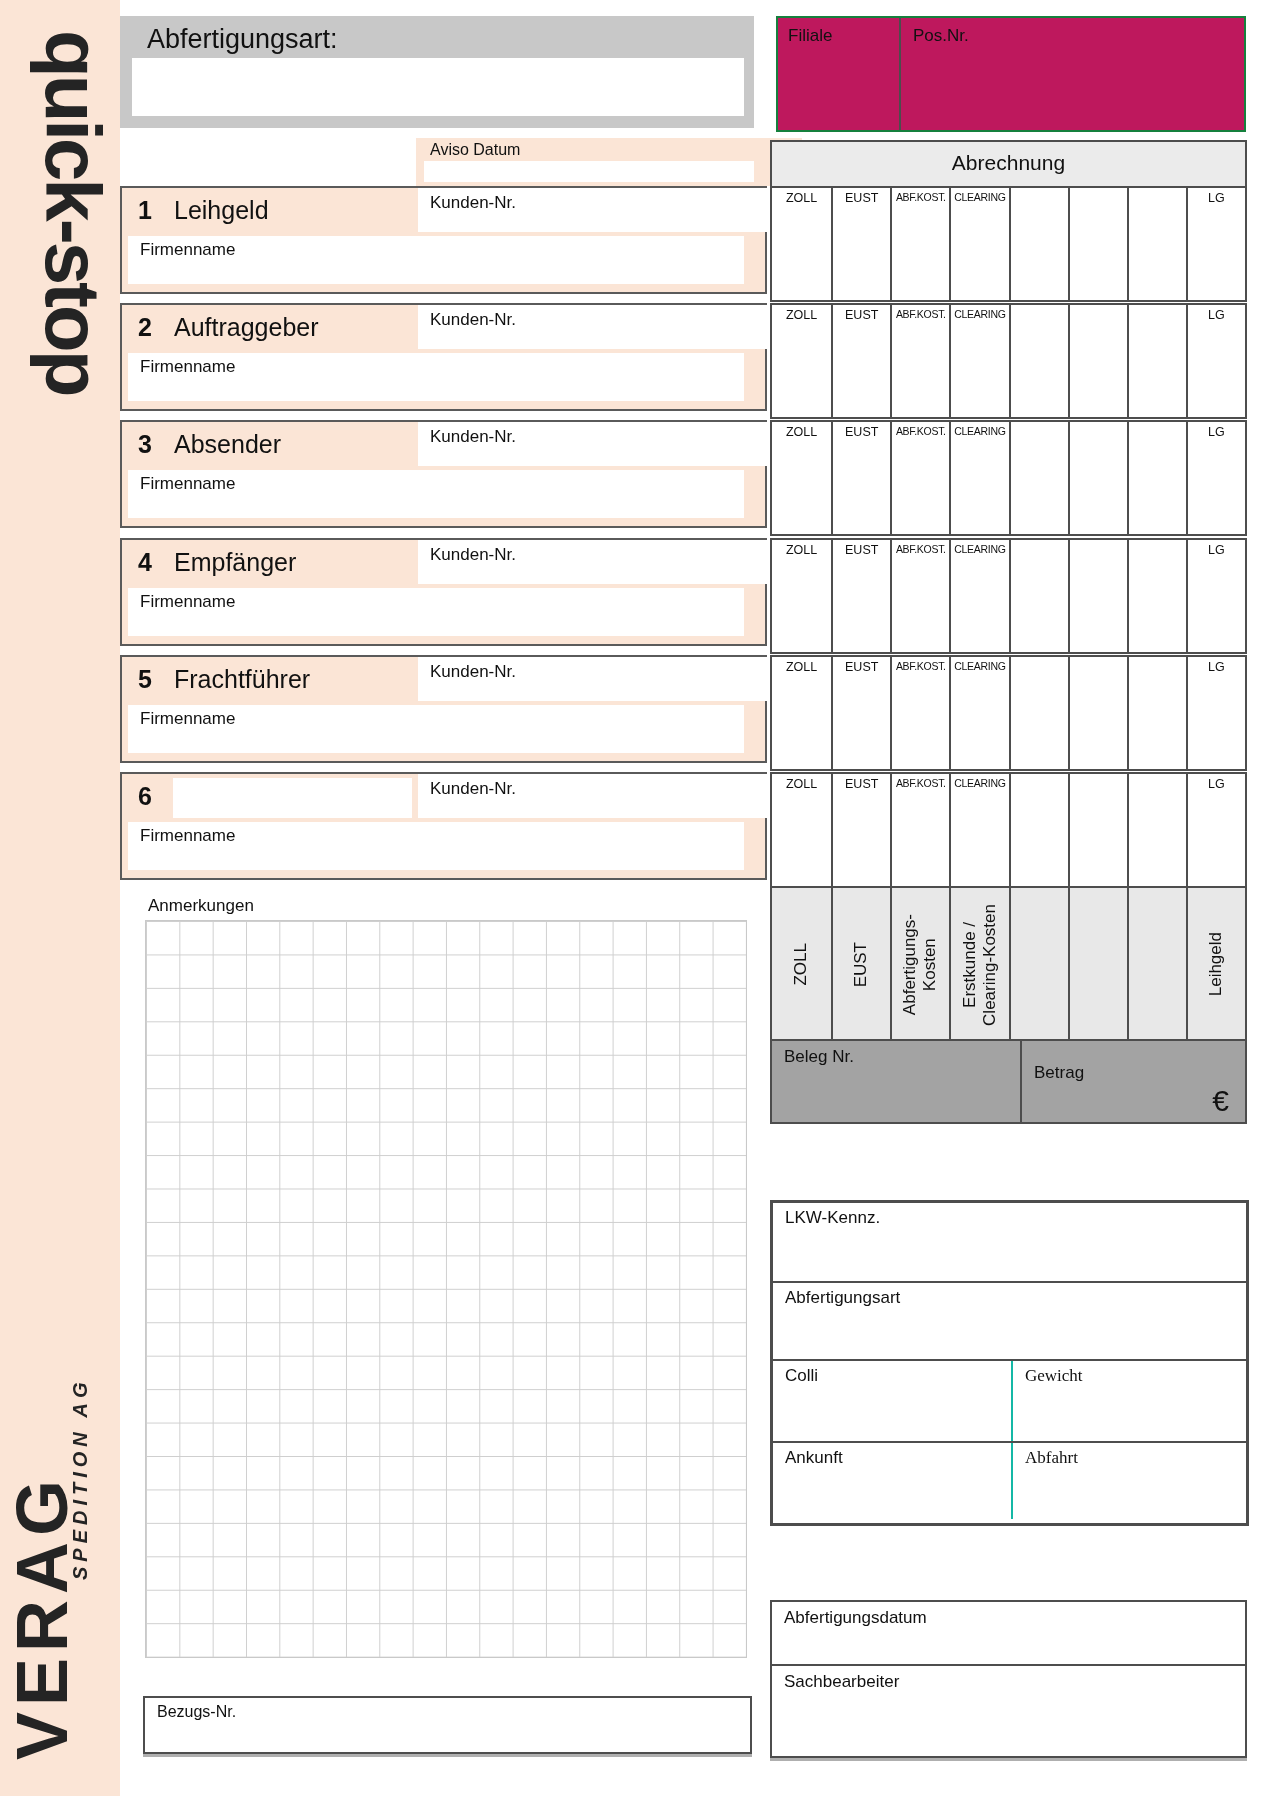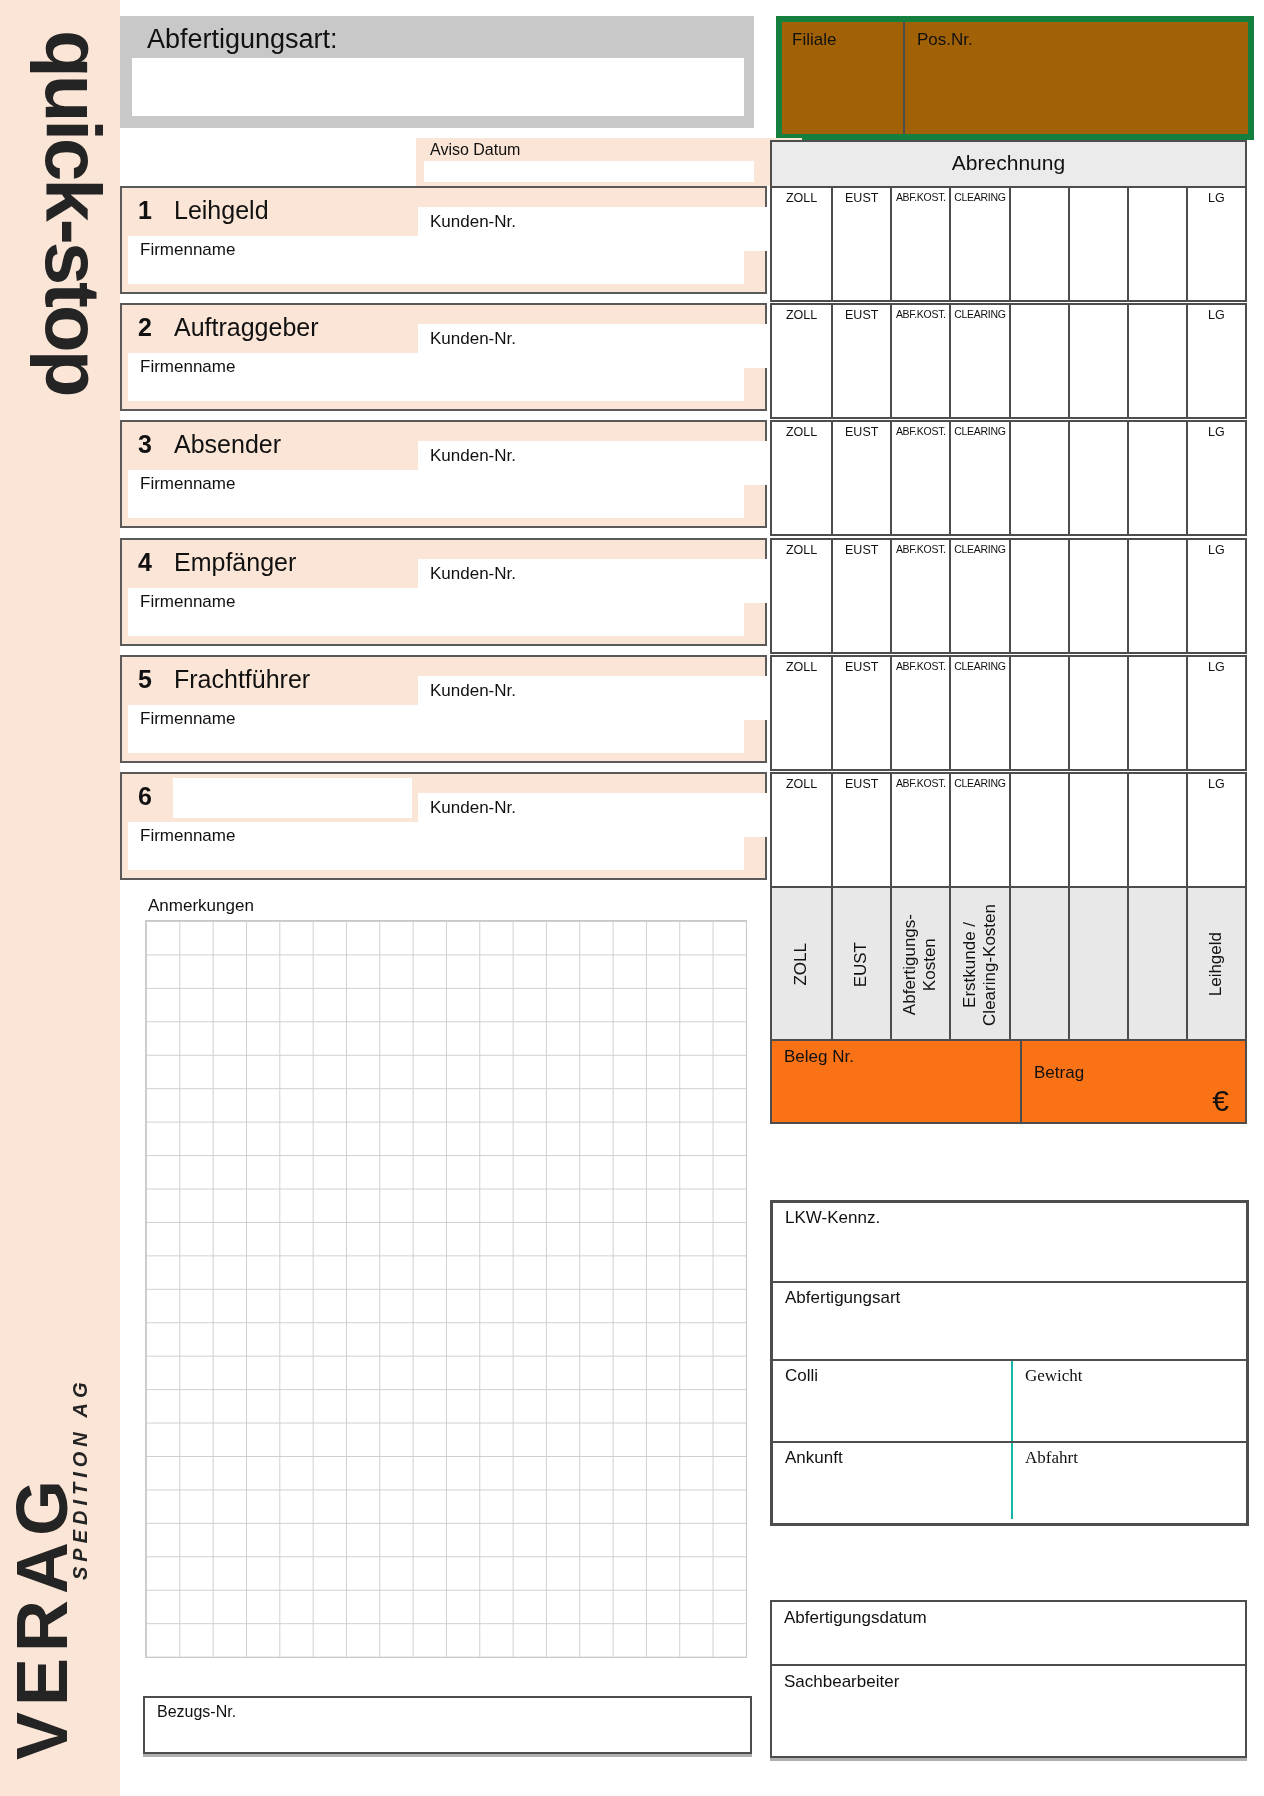--- a/index.html
+++ b/index.html
@@ -17,35 +17,35 @@
          letter-spacing:6px;color:#242424;line-height:1.0;}
   #verag-sub{left:70px;top:1370px;height:210px;width:26px;font-size:20px;font-weight:bold;
              font-style:italic;letter-spacing:5px;color:#242424;line-height:1.0;}
 
   
   #abfbox{left:120px;top:16px;width:634px;height:112px;background:#c8c8c8;}
   #abfbox .t{position:absolute;left:27px;top:8px;font-size:27px;}
   #abfbox .inp{position:absolute;left:12px;top:42px;width:612px;height:58px;background:#fff;}
 
   
-  #filiale-box{left:776px;top:16px;width:466px;height:112px;border:6px solid #15803d;
-               background:#a16207;display:flex;}
+  #filiale-box{left:776px;top:16px;width:466px;height:112px;border:2px solid #15803d;
+               background:#be185d;display:flex;}
   #filiale-box .c1{width:111px;border-right:2px solid #4d4d4d;padding:8px 0 0 10px;font-size:17px;}
   #filiale-box .c2{flex:1;padding:8px 0 0 12px;font-size:17px;}
 
   
   #aviso{left:416px;top:138px;width:386px;height:48px;background:#fbe5d6;}
   #aviso .t{position:absolute;left:14px;top:3px;font-size:16px;}
   #aviso .inp{position:absolute;left:8px;top:23px;width:330px;height:21px;background:#fff;}
 
   
   .section{left:120px;width:643px;height:104px;background:#fbe5d6;border:2px solid #5a5a5a;}
   .section .num{position:absolute;left:16px;top:8px;font-size:25px;font-weight:bold;}
   .section .ttl{position:absolute;left:52px;top:8px;font-size:25px;}
-  .section .kunden{position:absolute;left:296px;top:0;width:368px;height:44px;background:#fff;margin-top:19px;}
+  .section .kunden{position:absolute;left:296px;top:0;width:368px;height:44px;background:#fff;}
   .section .kunden .t{position:absolute;left:12px;top:5px;font-size:17px;}
   .section .firmen{position:absolute;left:6px;top:48px;width:616px;height:48px;background:#fff;}
   .section .firmen .t{position:absolute;left:12px;top:4px;font-size:17px;}
   .section .free{position:absolute;left:51px;top:4px;width:239px;height:40px;background:#fff;}
 
   
   #abr-head{left:770px;top:140px;width:473px;height:44px;background:#ebebeb;
             border:2px solid #4d4d4d;text-align:center;font-size:21px;line-height:42px;}
   .abl-block{left:770px;width:473px;height:112px;border:2px solid #4d4d4d;background:#fff;
              display:grid;grid-template-columns:repeat(8,1fr);}
@@ -56,21 +56,21 @@
   
   #legend{left:770px;top:886px;width:473px;height:153px;border:2px solid #4d4d4d;
           display:grid;grid-template-columns:repeat(8,1fr);background:#fff;}
   .leg-cell{border-left:2px solid #4d4d4d;background:#e8e8e8;display:flex;
             align-items:center;justify-content:center;overflow:hidden;}
   .leg-cell:first-child{border-left:none;}
   .leg-cell span{writing-mode:vertical-rl;transform:rotate(180deg);font-size:17px;
                  line-height:1.2;white-space:pre-line;text-align:center;}
 
   
-  #beleg-box{left:770px;top:1039px;width:473px;height:81px;border:2px solid #4d4d4d;display:flex;background:#f97316;}
+  #beleg-box{left:770px;top:1039px;width:473px;height:81px;border:2px solid #4d4d4d;display:flex;background:#a3a3a3;}
   #beleg-box .c1{width:236px;border-right:2px solid #4d4d4d;padding:6px 0 0 12px;font-size:17px;position:relative;}
   #beleg-box .c2{flex:1;padding:22px 0 0 12px;font-size:17px;position:relative;}
   #beleg-box .eur{position:absolute;right:16px;bottom:4px;font-size:30px;}
 
   
   #ship{left:770px;top:1200px;width:473px;height:320px;border:3px solid #4d4d4d;background:#fff;}
   #ship .row{position:relative;border-top:2px solid #4d4d4d;}
   #ship .row:first-child{border-top:none;border-radius:25px;}
   #ship .lab{position:absolute;left:12px;top:5px;font-size:17px;}
   #ship .half{position:absolute;left:238px;top:0;bottom:0;border-left:2px solid #14b8a6;font-family:Liberation Serif, serif;}

